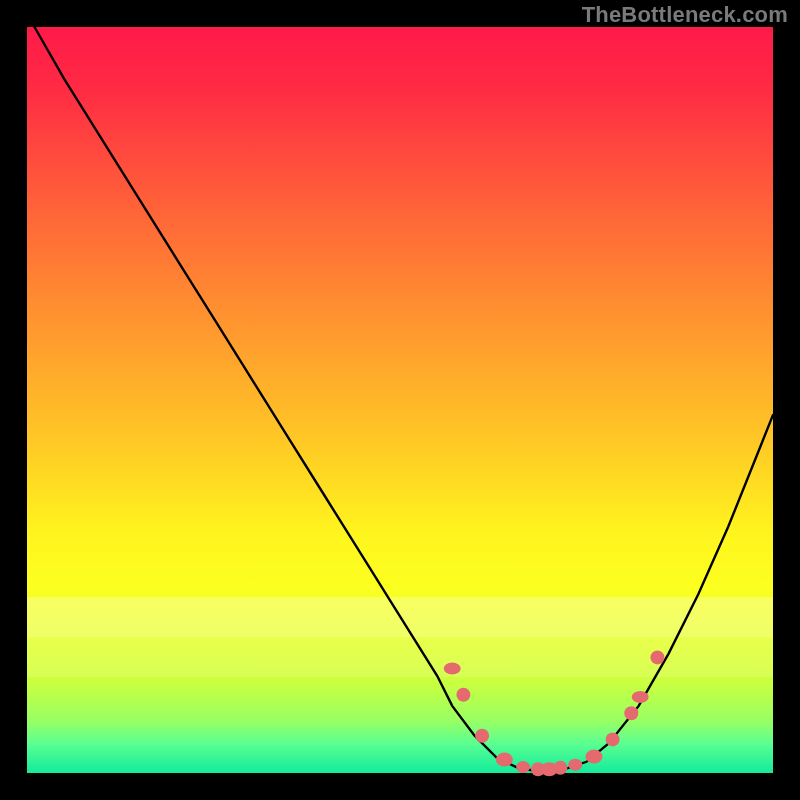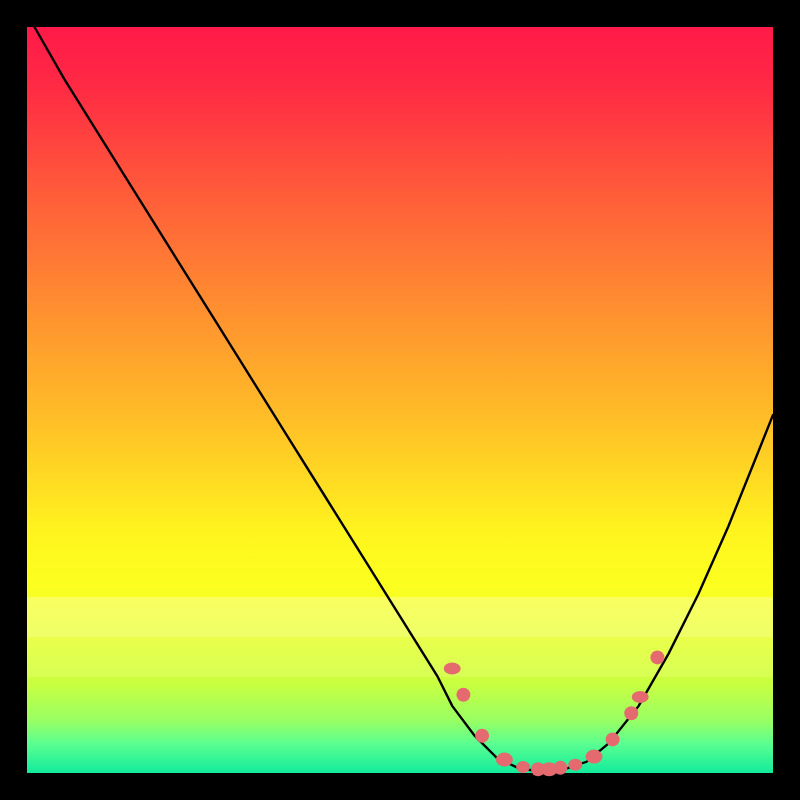--- a/index.html
+++ b/index.html
@@ -85,13 +85,14 @@
         <ellipse cx="533.4" cy="740.8" rx="7" ry="7" fill="#e46a6f" stroke="#c94e54" stroke-width="0"></ellipse>
         <ellipse cx="548.3" cy="737.8" rx="7" ry="6" fill="#e46a6f" stroke="#c94e54" stroke-width="0"></ellipse>
         <ellipse cx="567.0" cy="729.6" rx="8.5" ry="7" fill="#e46a6f" stroke="#c94e54" stroke-width="0"></ellipse>
         <ellipse cx="585.6" cy="712.4" rx="7" ry="7" fill="#e46a6f" stroke="#c94e54" stroke-width="0"></ellipse>
         <ellipse cx="604.3" cy="686.3" rx="7" ry="7" fill="#e46a6f" stroke="#c94e54" stroke-width="0"></ellipse>
         <ellipse cx="613.2" cy="669.9" rx="8.5" ry="6" fill="#e46a6f" stroke="#c94e54" stroke-width="0"></ellipse>
         <ellipse cx="630.4" cy="630.4" rx="7" ry="7" fill="#e46a6f" stroke="#c94e54" stroke-width="0"></ellipse>
       </g>
   </svg>
 
+  <div class="watermark">TheBottleneck.com</div>
 </div>
 
 </body></html>

